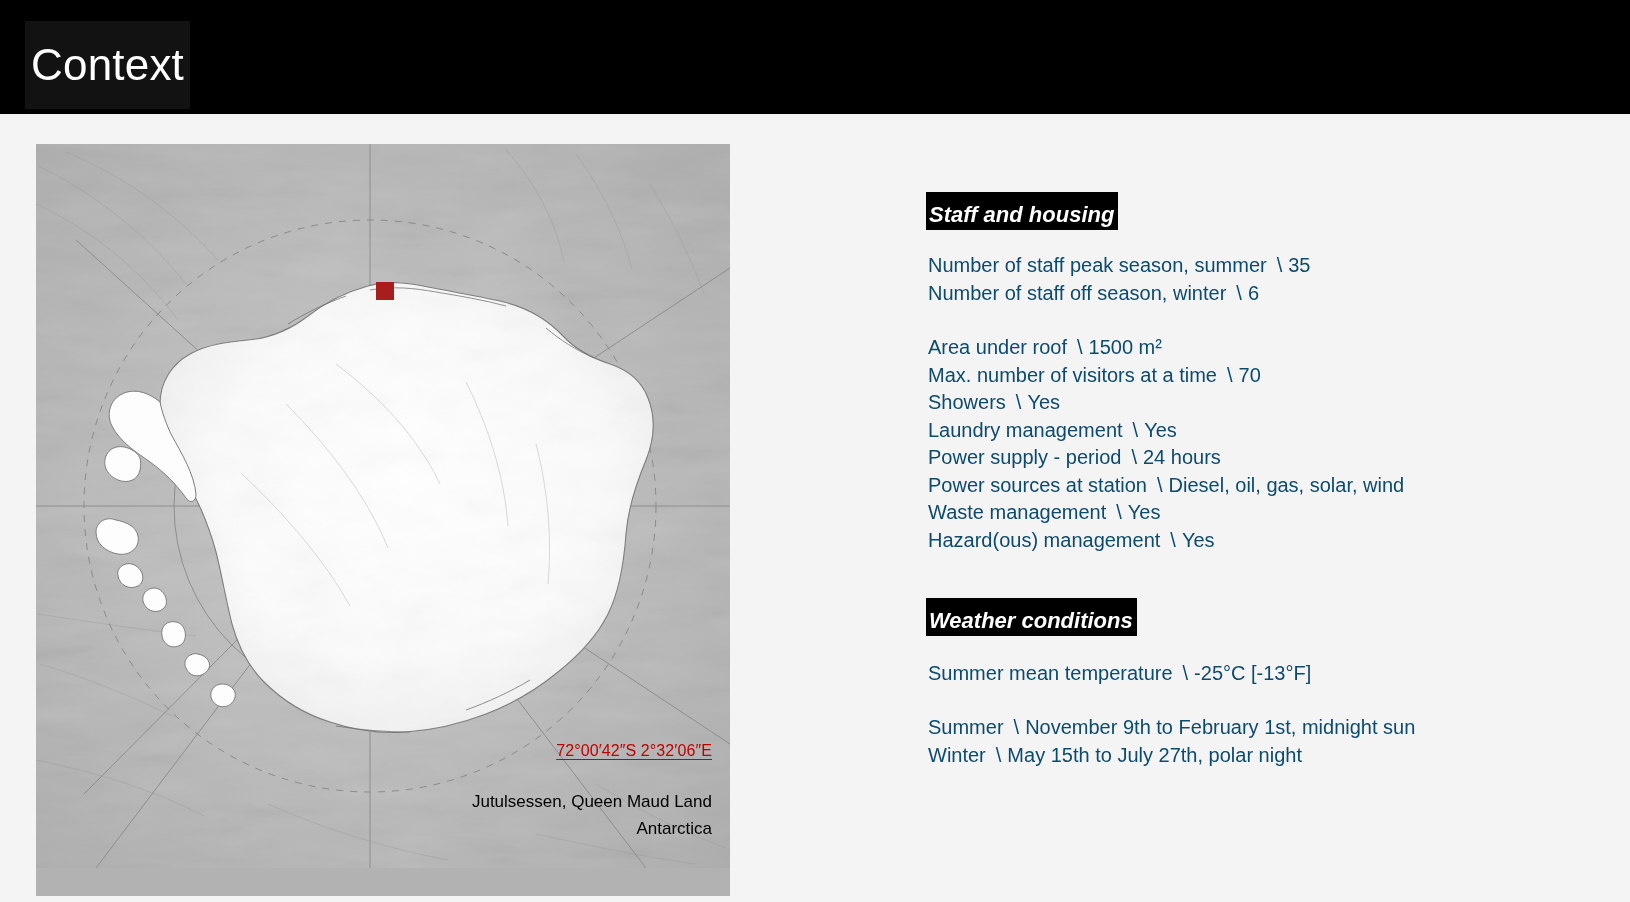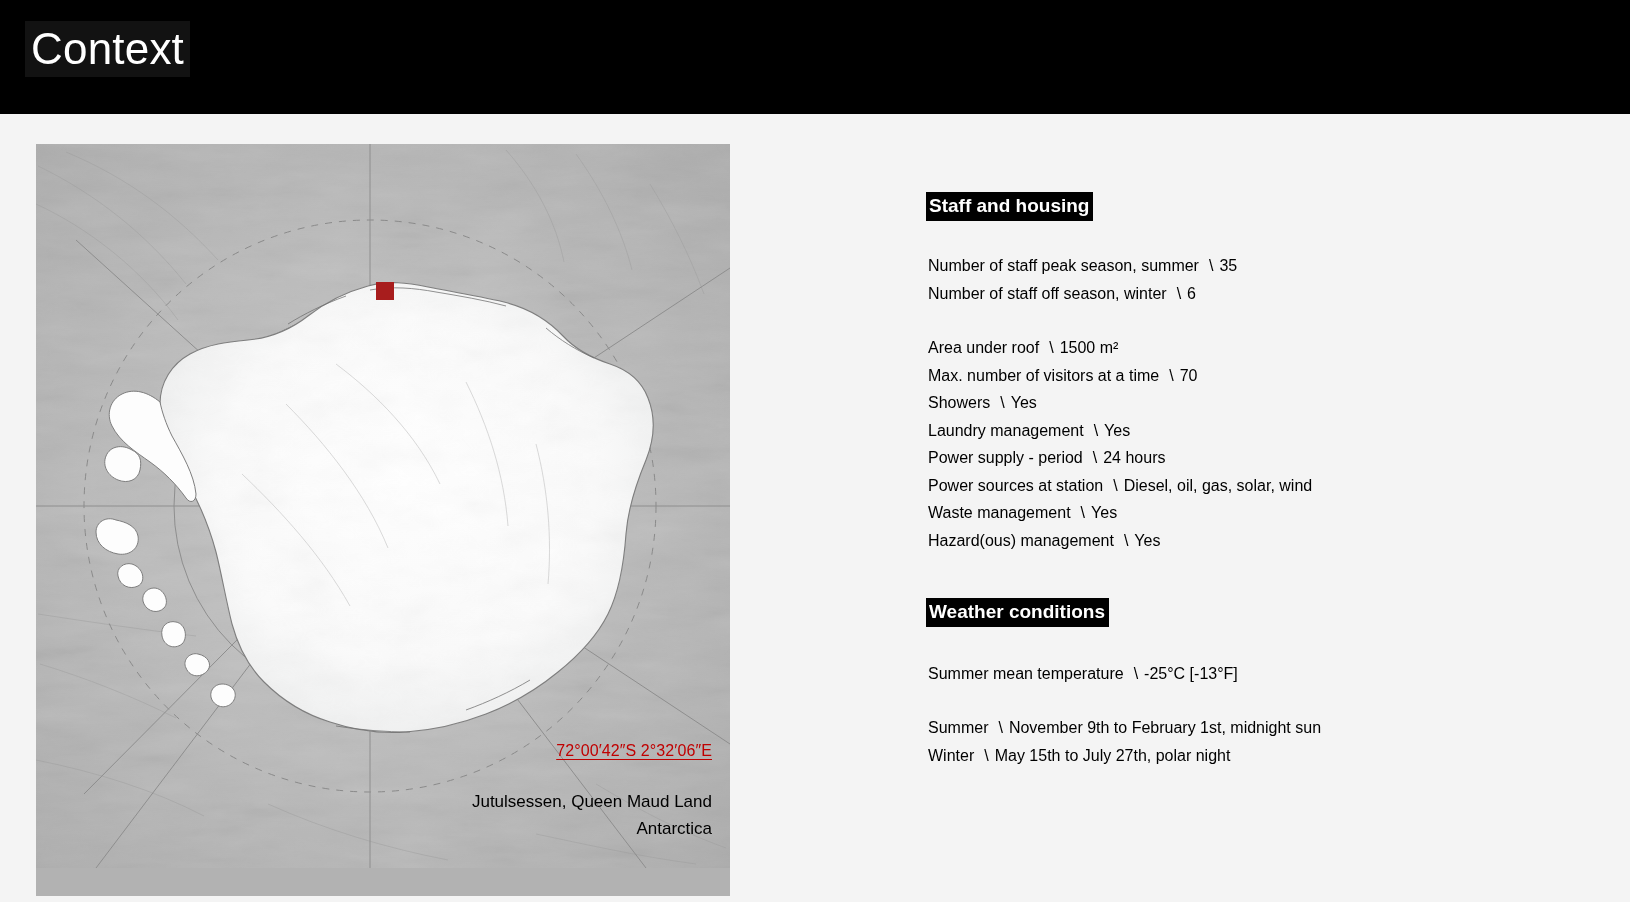--- a/index.html
+++ b/index.html
@@ -27,21 +27,21 @@
   #page-title {
     position: absolute;
     left: 25px;
     top: 21px;
     color: #ffffff;
     font-size: 44px;
     line-height: 56px;
     letter-spacing: 0.2px;
     font-weight: 400;
     background: #121212;
-    padding: 0 6px;
+    padding: 16px 6px;
     white-space: nowrap;
   }
 
   
   #map-panel {
     position: absolute;
     left: 36px;
     top: 144px;
     width: 694px;
     height: 752px;
@@ -80,40 +80,41 @@
   #info-column {
     position: absolute;
     left: 926px;
     top: 148px;
     width: 640px;
   }
   .section-heading {
     display: inline-block;
     background: #000000;
     color: #ffffff;
-    font-size: 19px;
+    font-size: 22px;
     font-weight: bold;
     line-height: 26px;
-    padding: 1px 4px 2px 3px;
-    white-space: nowrap;
+    padding: 10px 4px 2px 3px;
+    white-space: nowrap;
+    font-style: italic;
   }
   #staff-heading-wrap { position: absolute; left: 0; top: 44px; }
   #weather-heading-wrap { position: absolute; left: 0; top: 450px; }
 
   .fact-list {
     position: absolute;
     left: 2px;
     margin: 0;
     padding: 0;
     list-style: none;
   }
   .fact-row {
-    font-size: 16px;
+    font-size: 20px;
     line-height: 27.5px;
-    color: #000000;
+    color: #0c4a6e;
     white-space: nowrap;
   }
   .fact-label { }
   .fact-sep { padding: 0 6px 0 10px; }
   .fact-value { }
 
   #staff-facts-a { top: 104px; }
   #staff-facts-b { top: 186px; }
   #weather-facts-a { top: 512px; }
   #weather-facts-b { top: 566px; }

